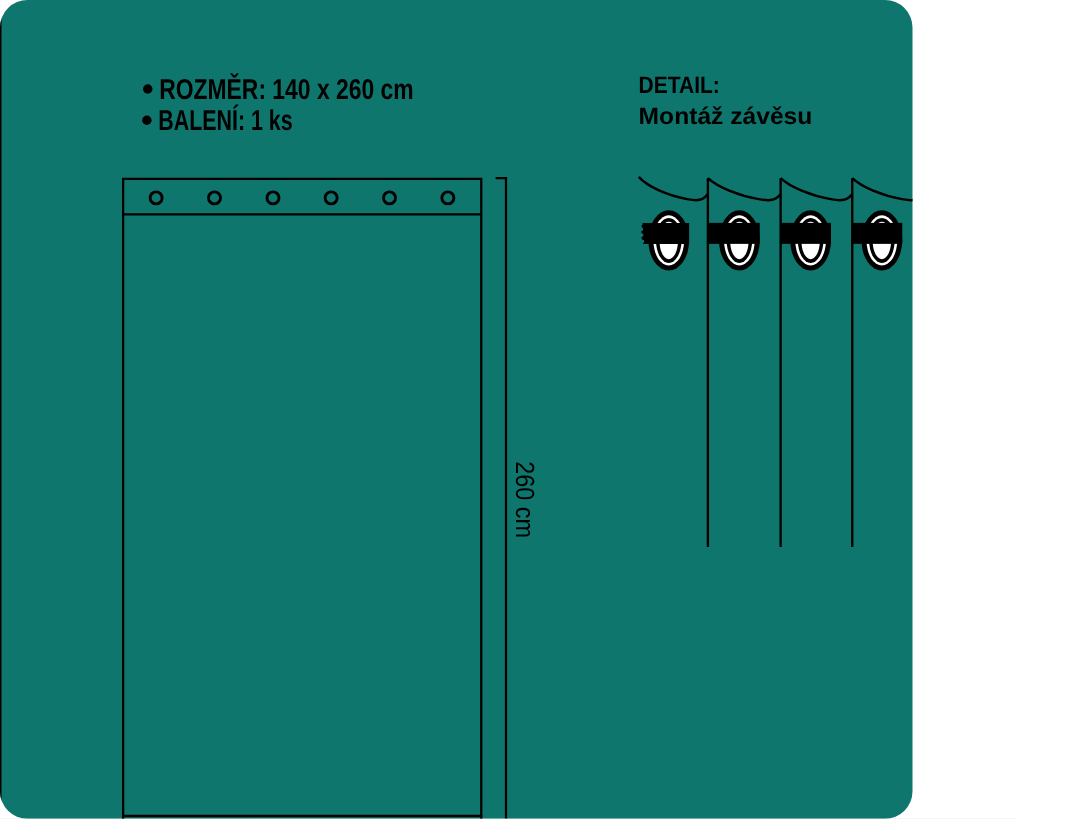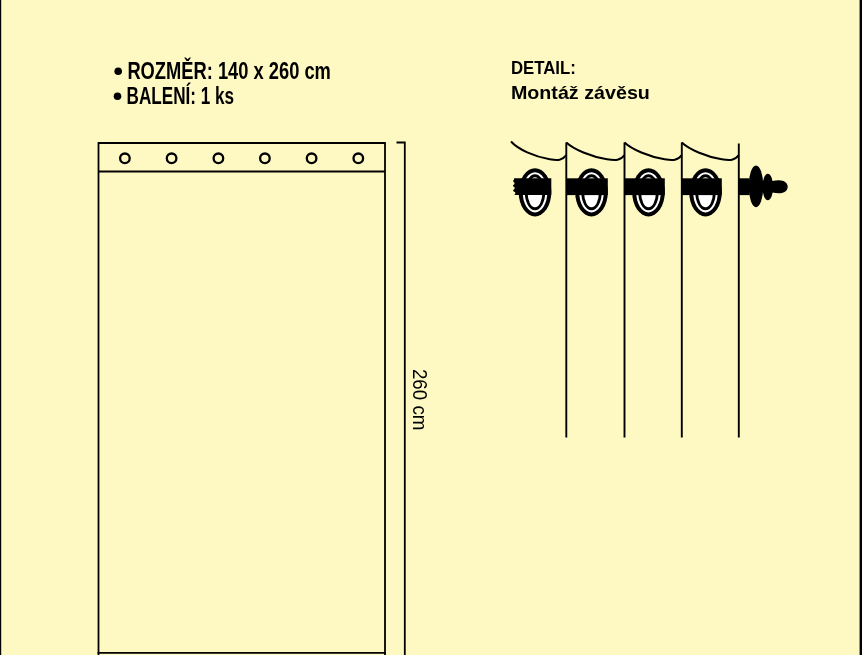--- a/index.html
+++ b/index.html
@@ -1,16 +1,16 @@
 <!DOCTYPE html>
 <html><head>
 <meta charset="utf-8">
 <style>
 html,body{margin:0;padding:0;background:#fff;}
-#page{position:relative;width:862px;height:655px;background:#fef9c3;overflow:hidden;}
+#page{position:relative;width:730px;height:655px;background:#0f766e;overflow:hidden;border-radius:22px;}
 svg{position:absolute;left:0;top:0;display:block;}
 text{font-family:"Liberation Sans",sans-serif;fill:#000;}
 </style>
 </head>
 <body>
 <div id="page">
 <svg width="862" height="655" viewBox="0 0 862 655">
 
   <rect x="0" y="0" width="1.2" height="655" fill="#000"></rect>
 

